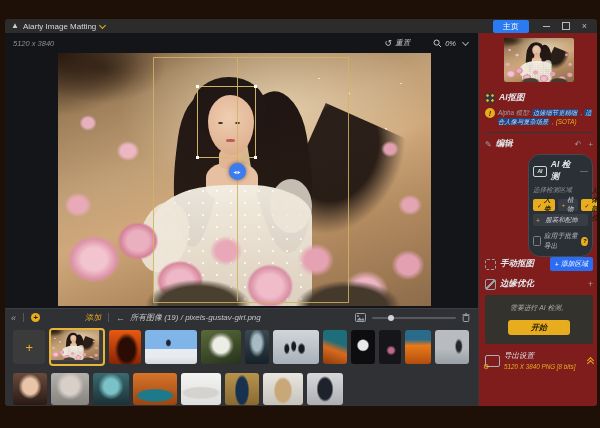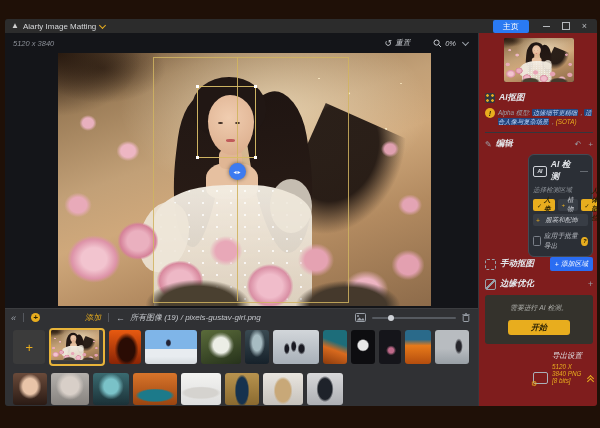--- a/index.html
+++ b/index.html
@@ -130,21 +130,21 @@
   .select .chev{margin-left:auto;}
   .model-pill{background:#e8ad1e;color:#2a2105;font-size:6.5px;font-weight:bold;border-radius:2px;padding:1px 4px;line-height:1.4;}
   .tip{display:flex;gap:3px;margin-top:4px;flex:0 0 auto;}
   .tip-bulb{width:10px;height:10px;border-radius:50%;background:#e8ad1e;color:#2a2105;font-size:7px;font-weight:bold;display:flex;align-items:center;justify-content:center;flex:0 0 auto;}
   .tip-text{font-size:6.3px;line-height:1.45;color:#9ba0a8;}
   .tip-plain{color:#9ba0a8;}
   .tip-highlight{background:#24457e;color:#bcd2f5;padding:0 1px;border-radius:1px;}
   .tip-sota{color:#e8ad1e;}
   .edit-row{border-top:1px solid #33373d;padding-top:5px;margin-top:6px;}
   .edit-icons{margin-left:auto;display:flex;gap:7px;color:#9aa0a8;font-size:8px;}
-  .card{margin-top:4px;background:#2b2f36;border:1px solid #434a54;border-radius:6px;padding:4px 4px 5px;flex:0 0 auto;margin-left:43px;}
+  .card{margin-top:4px;background:#2b2f36;border:1px solid #434a54;border-radius:12px;padding:4px 4px 5px;flex:0 0 auto;margin-left:43px;}
   .ai-badge{width:13px;height:9px;border:1px solid #cfd2d8;border-radius:2px;color:#e6e9ee;font-size:5px;font-weight:bold;display:flex;align-items:center;justify-content:center;}
   .card-min{margin-left:auto;color:#9aa0a8;font-size:8px;line-height:1;}
   .card-sub{color:#8b9097;font-size:6.5px;margin-top:3px;}
   .chip-row{display:flex;gap:3px;margin-top:4px;}
   .chip{height:12px;border-radius:2px;display:flex;align-items:center;gap:2px;padding:0 4px;font-size:6.5px;background:#383d45;color:#c9ccd2;cursor:pointer;flex:1;justify-content:center;}
   .chip .ic{font-size:6px;color:#e8ad1e;}
   .chip.chip-on{background:#e8ad1e;color:#2a2105;font-weight:bold;}
   .chip.chip-on .ic{color:#2a2105;}
   .wide-chip{margin-top:3px;height:12px;border-radius:2px;background:#383d45;color:#c9ccd2;font-size:6.5px;display:flex;align-items:center;cursor:pointer;}
   .wide-chip .ic{color:#e8ad1e;margin:0 3px;font-size:6.5px;}
@@ -154,21 +154,21 @@
   .check-label{color:#b9bdc4;font-size:6.8px;}
   .q-badge{width:9px;height:9px;border-radius:50%;background:#e8ad1e;color:#2a2105;font-size:6px;font-weight:bold;display:flex;align-items:center;justify-content:center;cursor:pointer;}
   .tool-icon{width:9px;height:9px;border:1px dashed #9aa0a8;border-radius:2px;flex:0 0 auto;}
   .tool-icon.solid{border-style:solid;background:linear-gradient(135deg,transparent 44%,#9aa0a8 44% 56%,transparent 56%);}
   .add-region-btn{margin-left:auto;background:#2a6df2;color:#fff;font-size:6.8px;border-radius:2px;padding:2px 5px;display:flex;gap:2px;align-items:center;cursor:pointer;}
   .plus-mini{margin-left:auto;color:#9aa0a8;font-size:9px;}
   .panel{margin-top:5px;background:#34322c;border-radius:3px;overflow:hidden;flex:0 0 auto;}
   .panel-head{height:13px;background:#413a27;color:#e3cf96;font-size:7.5px;font-weight:bold;display:flex;align-items:center;justify-content:center;}
   .panel-msg{color:#a8a9a5;font-size:6.8px;text-align:center;margin:8px 0 7px;}
   .start-btn{width:62px;height:15px;background:#e8ad1e;border-radius:3px;color:#2a2105;font-size:8px;font-weight:bold;display:flex;align-items:center;justify-content:center;margin:0 auto 9px;cursor:pointer;}
-  .export-row{margin-top:7px;display:flex;align-items:flex-end;gap:4px;margin-left:48px;}
+  .export-row{margin-top:7px;display:flex;align-items:center;gap:4px;}
   .exp-icon{position:relative;width:13px;height:10px;border:1px solid #aab0b8;border-radius:2px;flex:0 0 auto;margin-top:1px;}
   .exp-icon .gear{position:absolute;left:-3px;bottom:-4px;color:#e8ad1e;font-size:7px;line-height:1;}
   .exp-texts{flex:1;}
   .exp-label{color:#dfe2e6;font-size:7.5px;}
   .exp-detail{color:#e8ad1e;font-size:6.3px;margin-top:2px;}
   .exp-collapse{display:flex;flex-direction:column;align-items:center;margin-top:2px;cursor:pointer;}
   .exp-collapse .chev{margin:0;}
   .exp-collapse .chev+ .chev{margin-top:-2px;}
   svg{display:block;}
 </style>

